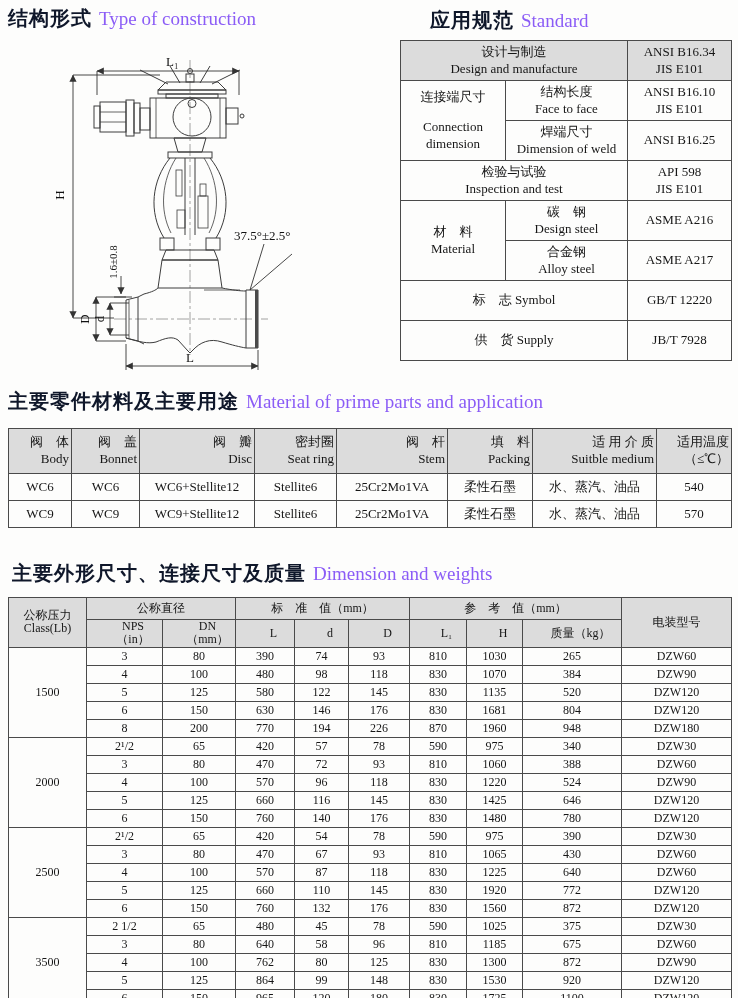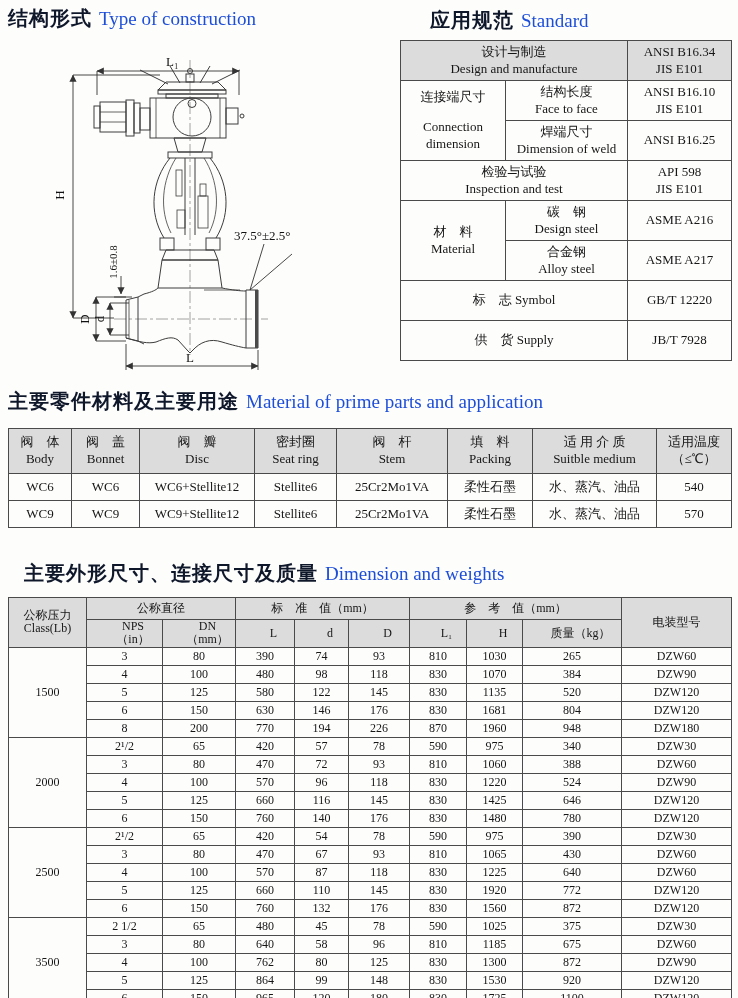--- a/index.html
+++ b/index.html
@@ -9,37 +9,37 @@
     font-family:"Liberation Serif", serif;
   }
   .abs{position:absolute;}
   
   .sec-title{white-space:nowrap;}
   .title-zh{
     font-family:"Liberation Sans", sans-serif;font-weight:bold;
     font-size:20px;color:#0f172a;letter-spacing:1px;
   }
   .title-en{
-    font-family:"Liberation Serif", serif;font-size:19px;color:#1d4ed8;margin-left:7px;
+    font-family:"Liberation Serif", serif;font-size:19px;color:#8b5cf6;margin-left:7px;
   }
   
   table{border-collapse:collapse;table-layout:fixed;border-radius:21px;}
   td,th{
     border:1px solid #4a4a4a;text-align:center;vertical-align:middle;
     font-weight:normal;padding:0 2px;
   }
   .gray{background:#dcdcdc;}
   .prewrap{white-space:pre-line;margin-top:14px;}
   
   .std-table{width:331px;font-size:13px;line-height:1.25;}
   .std-table td{height:39px;}
   .std-table .en{font-family:"Liberation Serif", serif;}
   
   .mat-table{width:723px;font-size:13px;}
-  .mat-table th{height:44px;background:#dcdcdc;line-height:1.3;}
+  .mat-table th{height:44px;background:#dcdcdc;line-height:1.3;text-align:right;}
   .mat-table td{height:26px;}
   
   .dim-table{width:723px;font-size:12px;line-height:1.12;}
   .dim-table th{background:#dcdcdc;}
   .dim-table thead tr:first-child th{height:21px;}
   .dim-table thead tr:last-child th{height:19px;padding-left:19px;}
   .dim-table td{height:17px;padding:0 1px;}
   
   .drawing svg{display:block;}
   .drawing text{
@@ -316,21 +316,21 @@
         <td>WC9+Stellite12</td>
         <td>Stellite6</td>
         <td>25Cr2Mo1VA</td>
         <td>柔性石墨</td>
         <td>水、蒸汽、油品</td>
         <td>570</td>
       </tr>
     </tbody>
 </table>
 
-<div class="abs sec-title" style="left:24px;top:560px;">
+<div class="abs sec-title" style="left:12px;top:560px;">
   <span class="title-zh">主要外形尺寸、连接尺寸及质量</span><span class="title-en">Dimension and weights</span>
 </div>
 
 <table class="abs dim-table" style="left:8px;top:597px;">
   <colgroup>
     <col style="width:78px">
       <col style="width:76px">
       <col style="width:73px">
       <col style="width:59px">
     <col style="width:54px">

